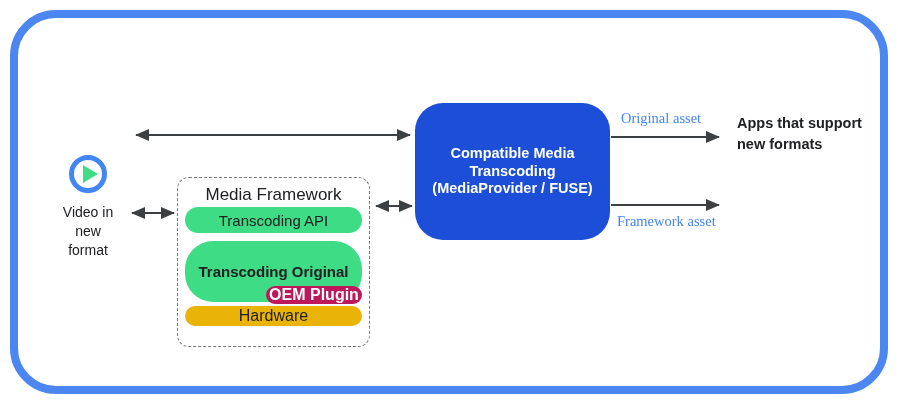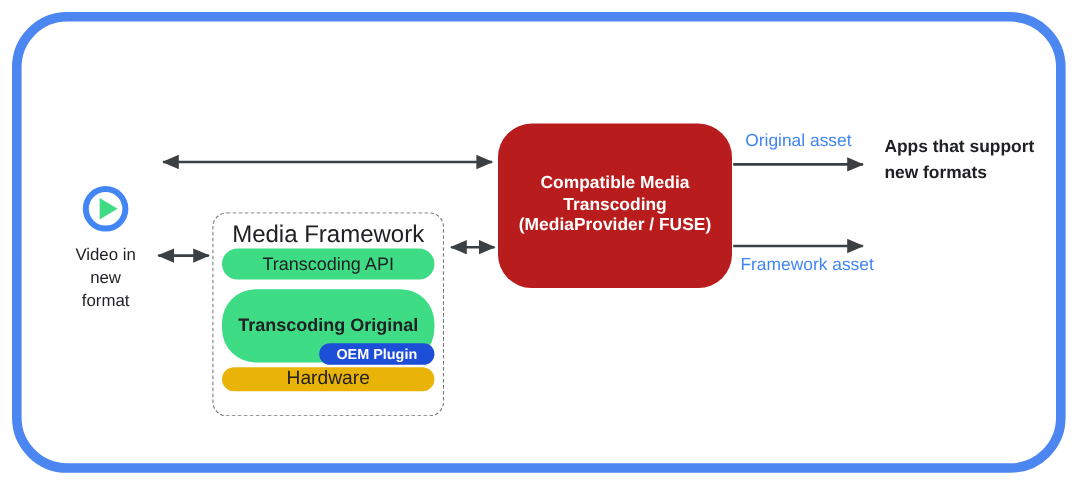--- a/index.html
+++ b/index.html
@@ -52,21 +52,21 @@
     position: absolute; left: 177px; top: 177px;
     width: 193px; height: 170px;
     box-sizing: border-box;
     border: 1.6px dashed #75787b;
     border-radius: 12px;
     background: #ffffff;
   }
   .framework-title {
     position: absolute; left: 0; right: 0; top: 7px;
     text-align: center;
-    font-size: 20px;
+    font-size: 17px;
   }
   .pill {
     position: absolute; left: 7px;
     width: 177px;
     display: flex; align-items: center; justify-content: center;
     text-align: center;
     box-sizing: border-box;
   }
   .pill-api {
     top: 29px; height: 26px;
@@ -77,49 +77,50 @@
   .pill-service {
     top: 63px; height: 61px;
     border-radius: 28px;
     background: #3edc84;
     font-size: 15px; font-weight: bold;
   }
   .pill-badge {
     position: absolute; right: 0; bottom: -2px;
     width: 96px; height: 18px;
     border-radius: 9px;
-    background: #1d4ed8;
+    background: #be185d;
     color: #ffffff;
-    font-size: 12px; font-weight: bold;
+    font-size: 16px; font-weight: bold;
     display: flex; align-items: center; justify-content: center;
   }
   .pill-hardware {
     top: 128px; height: 20px;
     border-radius: 16px;
     background: #eab308;
     font-size: 16px;
   }
   
   .transcoder {
     position: absolute; left: 415px; top: 103px;
     width: 195px; height: 137px;
     border-radius: 28px;
-    background: #b91c1c;
+    background: #1d4ed8;
     color: #ffffff;
     font-size: 14.5px; font-weight: bold;
     line-height: 17.5px;
     display: flex; align-items: center; justify-content: center;
     text-align: center;
     white-space: pre-line;
   }
   .flow-label {
     position: absolute;
     font-size: 14.5px;
     color: #4285f4;
     white-space: nowrap;
+    font-family: Liberation Serif, serif;
   }
   .flow-label-original { left: 621px; top: 110px; }
   .flow-label-transcoded { left: 617px; top: 213px; }
   .dest-text {
     position: absolute; left: 737px;
     font-size: 14.5px;
     line-height: 21px;
     white-space: pre-line;
     font-weight: bold;
   }

